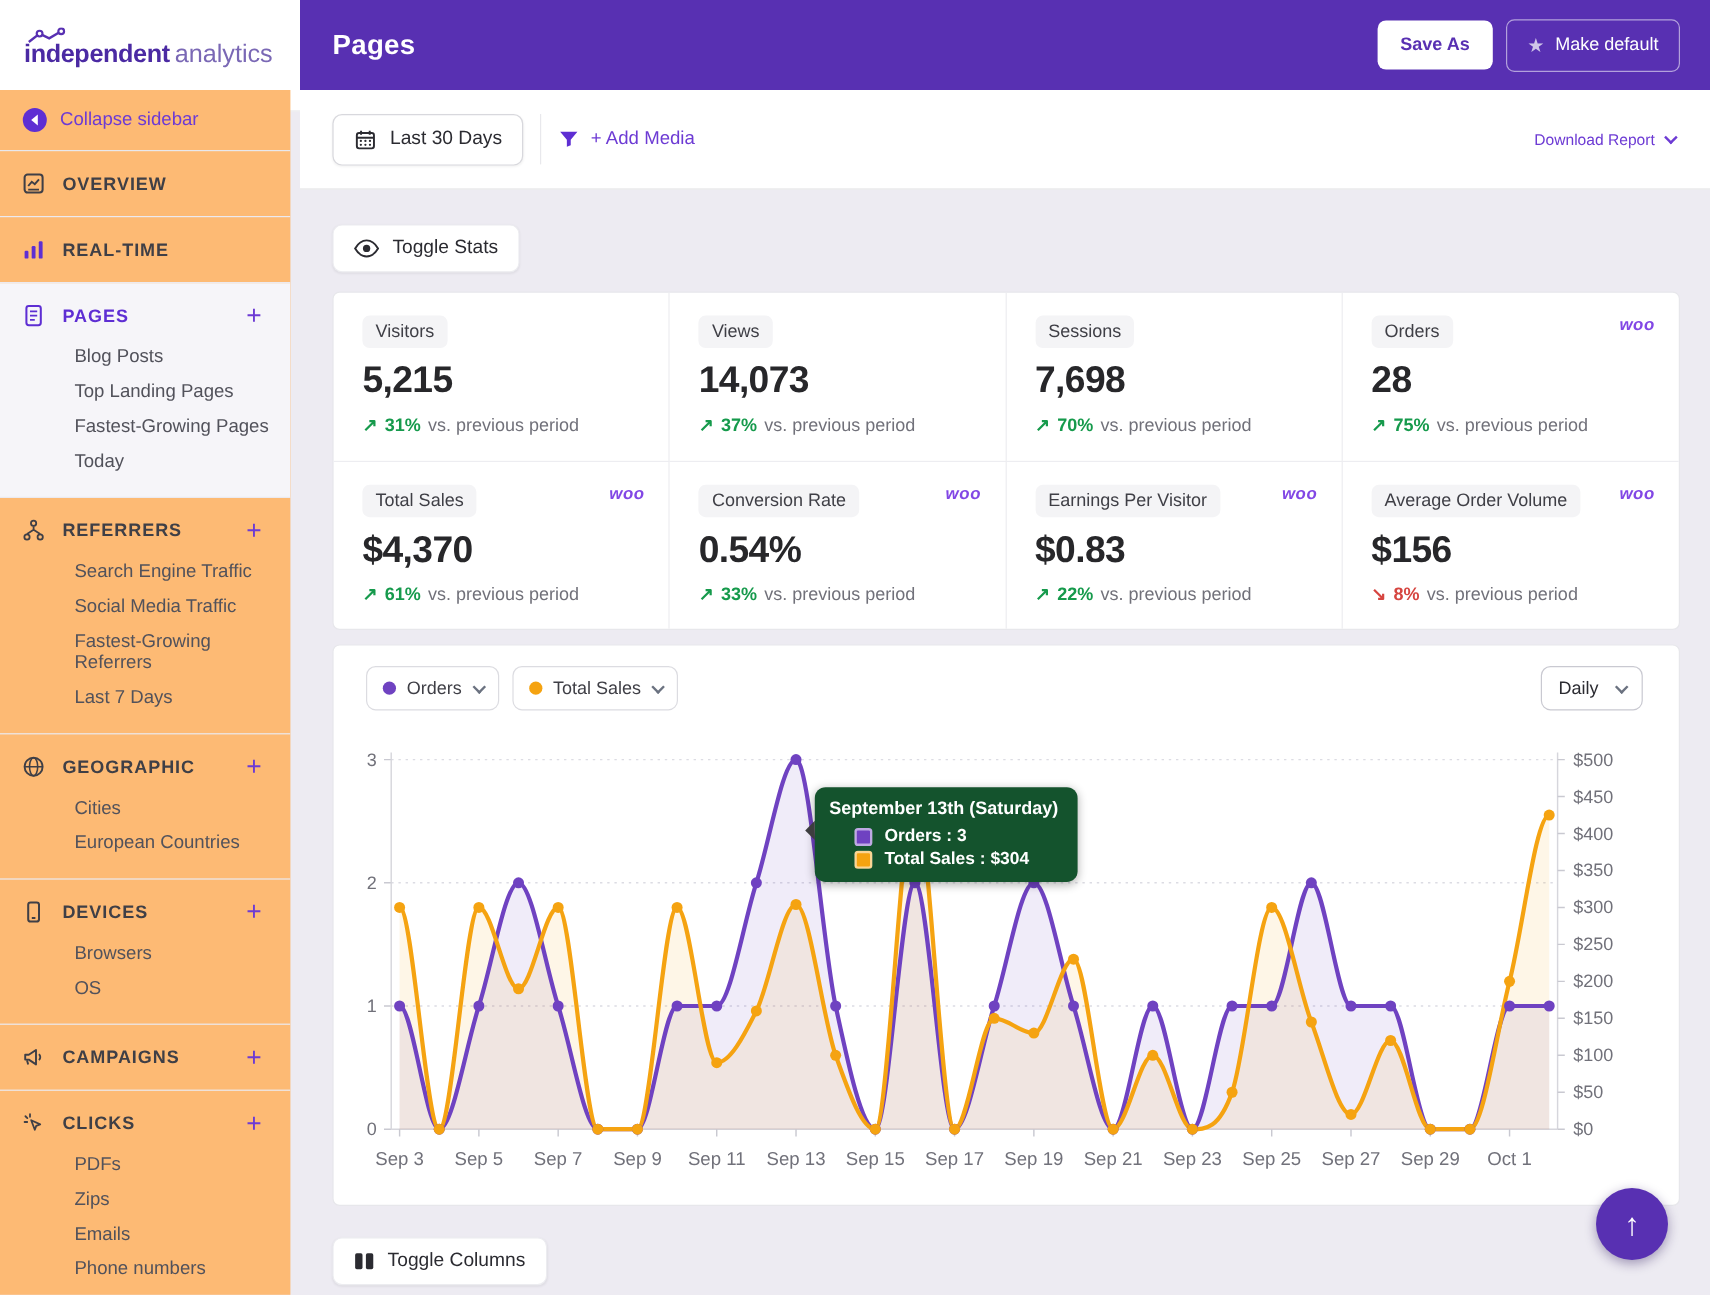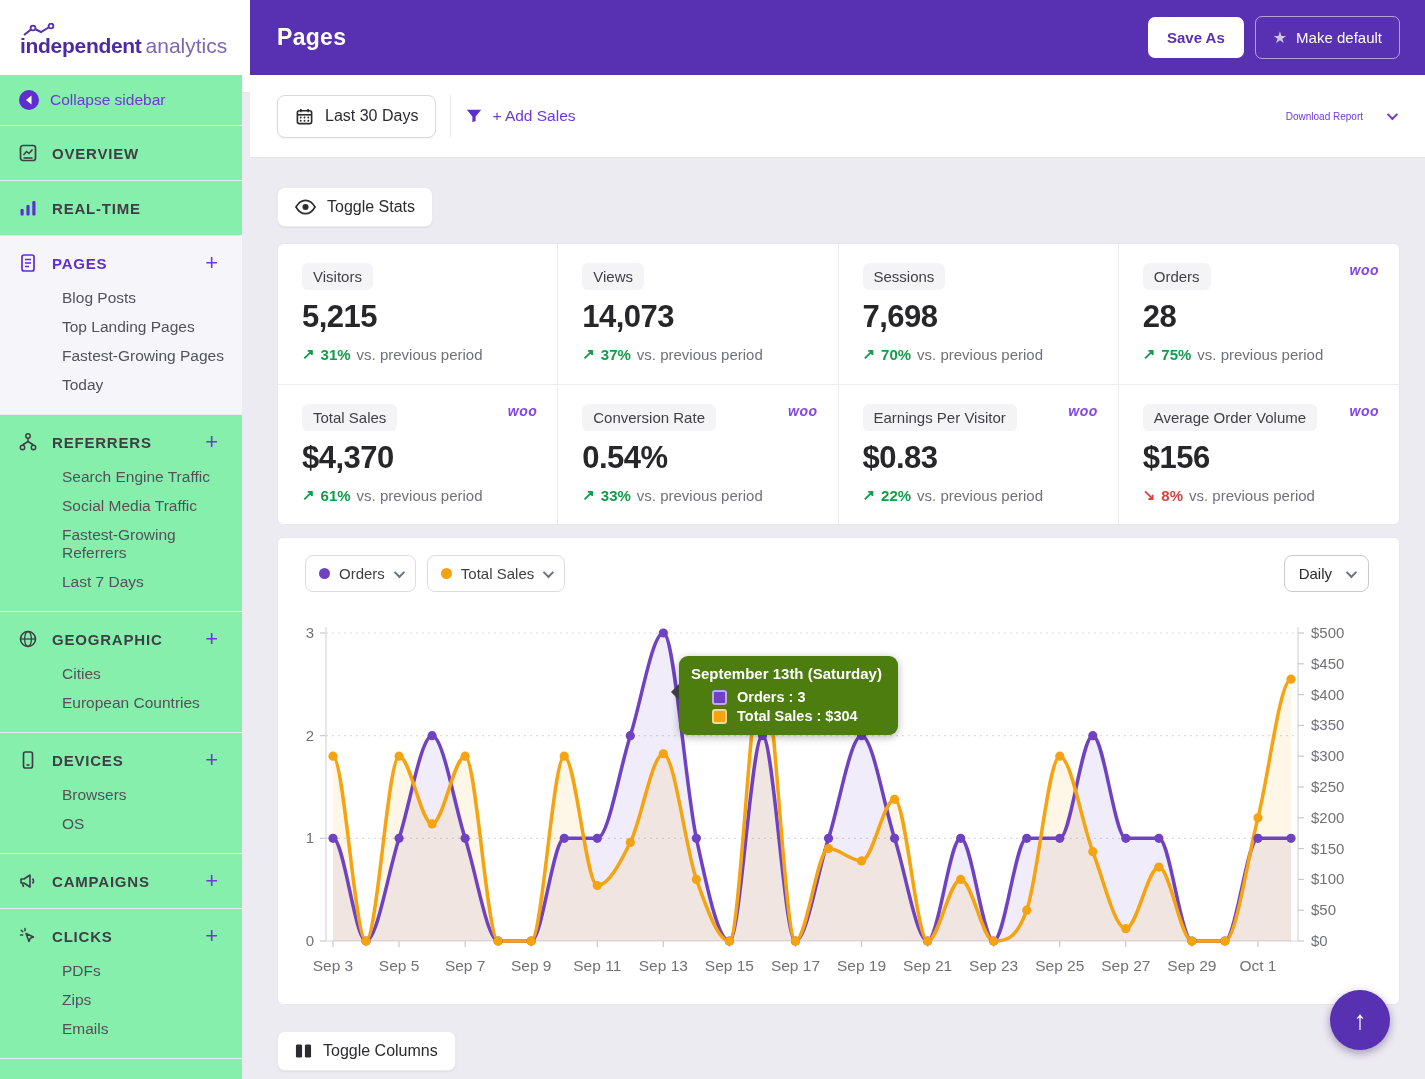--- a/index.html
+++ b/index.html
@@ -6,21 +6,21 @@
   html,body { width:1425px; height:1079px; overflow:hidden; font-family:"Liberation Sans", sans-serif; background:#edebf2; }
   .abs { position:absolute; }
 
   
   #logo-area { left:0; top:0; width:250px; height:93px; background:#fff; border-bottom:1px solid #e8e8ec; display:flex; align-items:center; padding-left:20px; }
   .logo-wrap { position:relative; }
   .logo-bold { font-size:21px; font-weight:bold; color:#4b2aa3; letter-spacing:-0.3px; }
   .logo-light { font-size:21px; color:#7a68b5; margin-left:4px; }
   .logo-squiggle { position:absolute; top:-11px; left:1px; }
 
-  #sidebar { left:0; top:75px; width:242px; bottom:0; background:#86efac; overflow:hidden; }
+  #sidebar { left:0; top:75px; width:242px; bottom:0; background:#fdba74; overflow:hidden; }
   .collapse-row { display:flex; align-items:center; gap:10px; padding:14px 0 14px 18px; border-bottom:1px solid #e8e8ec; cursor:pointer; }
   .collapse-label { color:#6d3bd4; font-size:15.5px; }
   .sec { padding:9px 0; border-bottom:1px solid #eceaf0; }
   .sec.active { background:#f6f5f9; }
   .sec-head { display:flex; align-items:center; gap:14px; padding:8px 24px 8px 18px; cursor:pointer; }
   .sec-label { font-size:15px; font-weight:bold; letter-spacing:0.8px; color:#3f3f46; flex:1; }
   .sec.active .sec-label { color:#5e2ed3; }
   .sec-plus { color:#6d3bd4; font-size:22px; font-weight:400; line-height:16px; }
   .sec-items { list-style:none; padding:2px 0 6px 0; }
   .sec-items li { font-size:15.5px; color:#52525b; padding:5.5px 0 5.5px 62px; cursor:pointer; }
@@ -31,21 +31,21 @@
   #page-title { color:#fff; font-size:23px; font-weight:bold; letter-spacing:0.3px; flex:1; }
   .btn-saveas { background:#fff; color:#5830b2; font-weight:bold; font-size:15px; border:none; border-radius:7px; padding:12px 19px; cursor:pointer; }
   .btn-makedefault { background:transparent; color:#fff; font-size:15px; border:1px solid rgba(255,255,255,0.55); border-radius:7px; padding:11px 17px; margin-left:11px; cursor:pointer; display:flex; align-items:center; gap:9px; }
   .star { color:#cfc6e8; font-size:16px; }
 
   
   #filterbar { left:250px; top:75px; right:0; height:83px; background:#fff; border-bottom:1px solid #e4e4e7; display:flex; align-items:center; padding:0 30px 0 27px; }
   .btn-range { display:flex; align-items:center; gap:11px; background:#fff; border:1px solid #d8d8dd; border-radius:8px; padding:11px 17px; font-size:16px; color:#2b2b31; box-shadow:0 1px 2px rgba(0,0,0,0.05); cursor:pointer; }
   .filter-sep { width:1px; height:42px; background:#e8e8ec; margin:0 0 0 14px; }
   .add-filter { display:flex; align-items:center; gap:9px; color:#6d3bd4; font-size:15.5px; margin-left:14px; cursor:pointer; flex:1; }
-  .download { color:#6d3bd4; font-size:10px; display:flex; align-items:center; gap:24px; cursor:pointer; }
+  .download { color:#6d3bd4; font-size:13px; display:flex; align-items:center; gap:8px; cursor:pointer; }
   .chev { width:8px; height:8px; border-right:2px solid currentColor; border-bottom:2px solid currentColor; transform:rotate(45deg) translateY(-2px); display:inline-block; }
   .chev.gray { color:#6b7280; }
 
   
   .white-btn { display:flex; align-items:center; gap:11px; background:#fff; border:1px solid #ececf0; border-radius:8px; font-size:16px; color:#2b2b31; box-shadow:0 1px 2px rgba(0,0,0,0.06); cursor:pointer; padding:10px 17px; }
   #toggle-stats { left:277px; top:187px; }
   #toggle-columns { left:277px; top:1031px; }
 
   
   #stats-card { left:277px; top:243px; width:1123px; height:282px; background:#fff; border:1px solid #e7e7eb; border-radius:6px; overflow:hidden; display:grid; grid-template-columns:repeat(4,1fr); grid-template-rows:141px 141px; }
@@ -63,21 +63,21 @@
   #chart-card { left:277px; top:537px; width:1123px; height:468px; background:#fff; border:1px solid #e7e7eb; border-radius:6px; }
   .chart-controls { display:flex; align-items:center; padding:17px 22px 0 27px; gap:11px; }
   .legend-btn { display:flex; align-items:center; gap:9px; background:#fff; border:1px solid #dcdce1; border-radius:8px; padding:9px 13px; font-size:15px; color:#3f3f46; cursor:pointer; }
   .legend-dot { width:11px; height:11px; border-radius:50%; display:inline-block; }
   .spacer { flex:1; }
   .daily-select { display:flex; align-items:center; gap:14px; background:#fff; border:1px solid #c9c9d1; border-radius:8px; padding:9px 14px; font-size:15px; color:#2b2b31; cursor:pointer; margin-right:8px; }
   #chart-svg-wrap { position:absolute; left:8px; top:77px; width:1105px; height:392px; }
   svg text { font-family:"Liberation Sans", sans-serif; }
 
   
-  #tooltip { position:absolute; left:401px; top:118px; background:#4d7c0f; border-radius:9px; padding:9px 16px 11px 12px; color:#fff; box-shadow:0 2px 8px rgba(0,0,0,0.3); z-index:5; }
+  #tooltip { position:absolute; left:401px; top:118px; background:#14532d; border-radius:9px; padding:9px 16px 11px 12px; color:#fff; box-shadow:0 2px 8px rgba(0,0,0,0.3); z-index:5; }
   #tooltip:before { content:""; position:absolute; left:-8px; top:28px; border-top:8px solid transparent; border-bottom:8px solid transparent; border-right:8px solid #3d3d3f; }
   .tt-title { font-size:15px; font-weight:bold; margin-bottom:7px; white-space:nowrap; }
   .tt-row { display:flex; align-items:center; gap:10px; font-size:14.5px; font-weight:bold; margin-top:3px; white-space:nowrap;margin-left:21px; }
   .tt-swatch { width:15px; height:15px; border-radius:3px; border:2px solid rgba(255,255,255,0.55); }
 
   
   #fab { left:1330px; top:990px; width:60px; height:60px; border-radius:50%; background:#5830b2; box-shadow:0 3px 10px rgba(40,20,90,0.4); display:flex; align-items:center; justify-content:center; cursor:pointer; }
   .fab-arrow { color:#fff; font-size:26px; line-height:1; }
 </style>
 </head>
@@ -119,21 +119,21 @@
           <circle cx="14" cy="14.4" r="1"></circle>
         </g>
       </svg>
     <span>Last 30 Days</span>
   </button>
   <div class="filter-sep"></div>
   <div class="add-filter">
     <svg width="18" height="18" viewBox="0 0 20 20">
         <path d="M2 3h16l-6.2 7.5v5L8.2 17v-6.5Z" fill="#5e2ed3"></path>
       </svg>
-    <span>+ Add Sales</span>
+    <span>+ Add Media</span>
   </div>
   <div class="download">
     <span>Download Report</span>
     <span class="chev"></span>
   </div>
 </div>
 
 <div id="sidebar" class="abs">
   <div class="collapse-row">
     <svg width="22" height="22" viewBox="0 0 22 22">
@@ -261,20 +261,21 @@
               <path d="M7 2.5v2.2M3.2 4.2l1.6 1.6M2.5 9h2.2" fill="none" stroke="#3f3f46" stroke-width="1.5" stroke-linecap="round"></path>
             </svg>
           </span>
           <span class="sec-label">CLICKS</span>
           <span class="sec-plus">+</span>
         </div>
         <ul class="sec-items">
           <li>PDFs</li>
           <li>Zips</li>
           <li>Emails</li>
+          <li>Phone numbers</li>
         </ul>
       </div>
     </div>
 </div>
 
 <button id="toggle-stats" class="white-btn abs">
   <svg width="21" height="16" viewBox="0 0 22 16">
       <path d="M1 8C4 2.8 7.3 1 11 1s7 1.8 10 7c-3 5.2-6.3 7-10 7S4 13.2 1 8Z" fill="none" stroke="#2b2b31" stroke-width="1.7"></path>
       <circle cx="11" cy="8" r="3.2" fill="#2b2b31"></circle>
     </svg>

